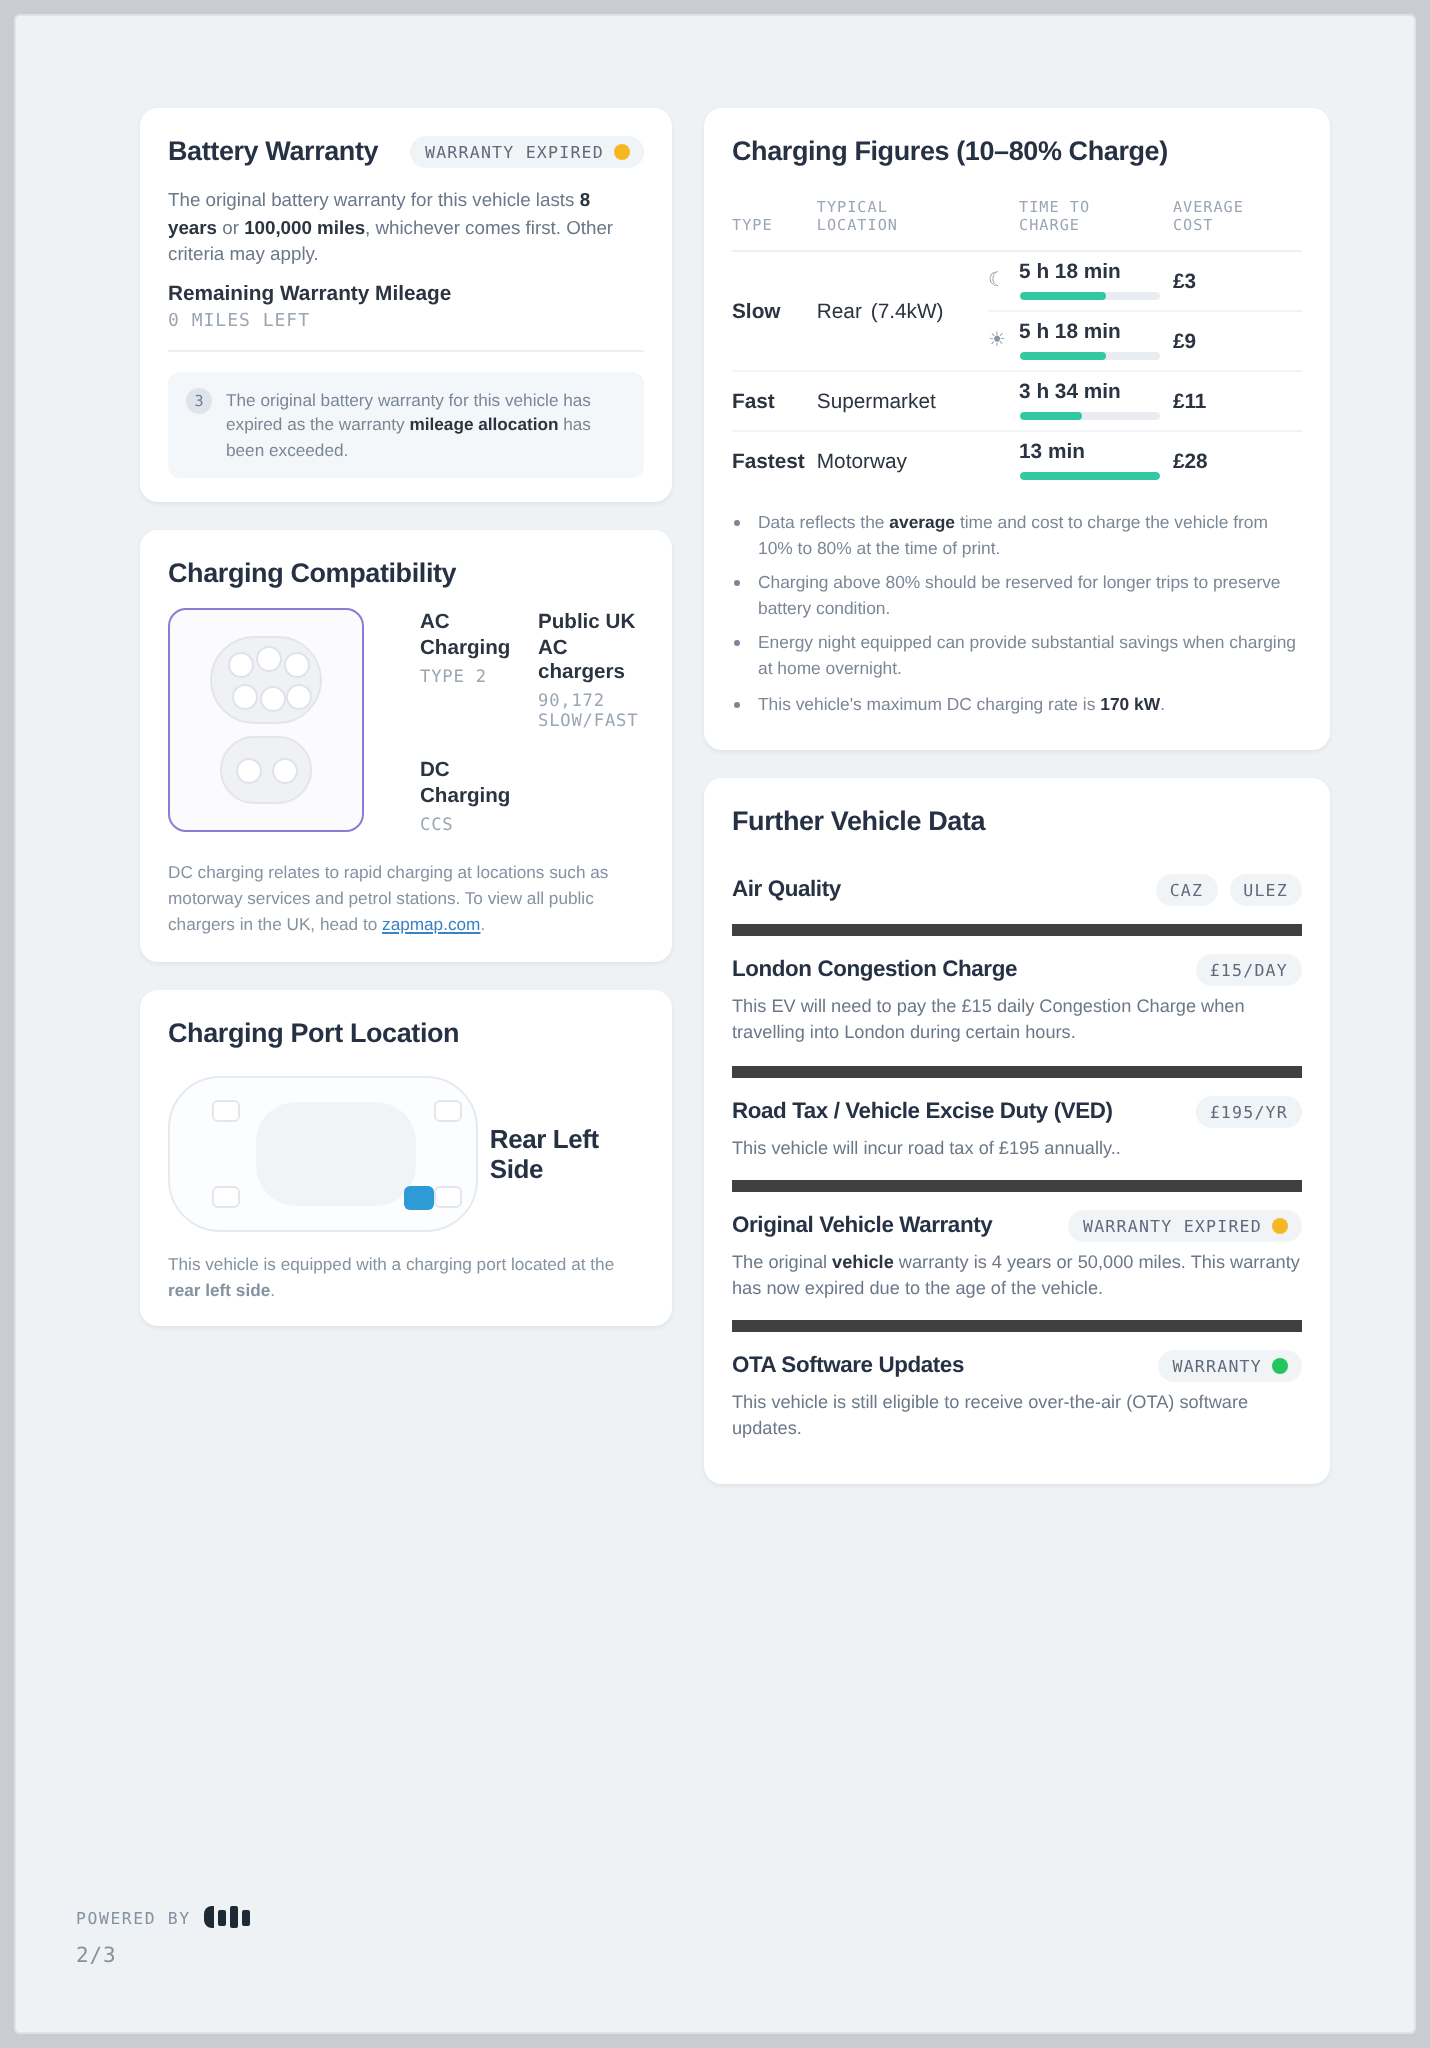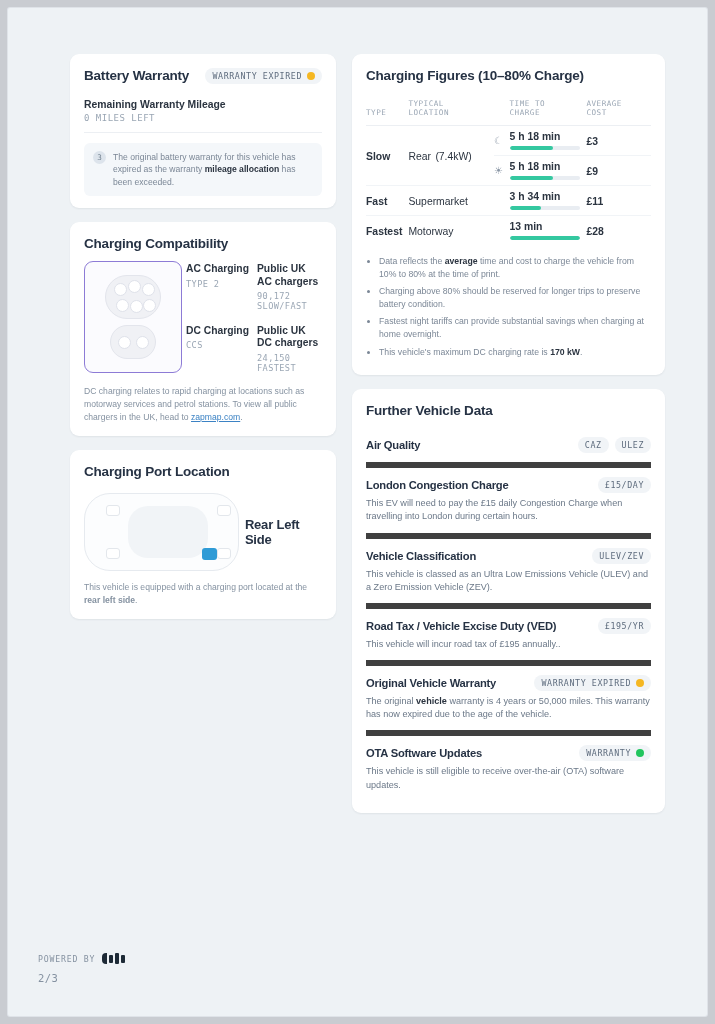--- a/index.html
+++ b/index.html
@@ -98,21 +98,21 @@
     flex: 0 0 auto;
     width: 13px; height: 13px; border-radius: 50%;
     background: #dde4ec; color: #71808f;
     font-size: 7.6px; line-height: 13px; text-align: center;
     font-family: "DejaVu Sans Mono", monospace;
   }
   .note p { margin: 0; font-size: 8.6px; line-height: 1.45; color: #7b8796; }
   .note p b { color: #2b3440; }
 
   
-  .compat-row { display: flex; gap: 4px; align-items: stretch; }
+  .compat-row { display: flex; gap: 28px; align-items: stretch; }
   .port-box {
     width: 98px; height: 112px;
     border: 1.6px solid #8d7bd6;
     border-radius: 9px;
     background: #fbfbfe;
     display: flex; flex-direction: column; align-items: center;
     justify-content: center; gap: 6px;
   }
   .plug-top {
     width: 56px; height: 44px; border-radius: 28px;
@@ -295,20 +295,21 @@
 
       <div class="card">
         <div class="card-inner">
           <div class="title-row">
             <h2 class="card-title">Battery Warranty</h2>
             <span class="badge b-amber">
               <span>WARRANTY EXPIRED</span>
               <i class="dot"></i>
             </span>
           </div>
+          <p class="body"><span>The original battery warranty for this vehicle lasts </span><b>8 years</b><span> or </span><b>100,000 miles</b><span>, whichever comes first. Other criteria may apply.</span></p>
           <div class="sub-label">Remaining Warranty Mileage</div>
           <div class="mono-val">0 MILES LEFT</div>
           <div class="hr"></div>
           <div class="note">
             <span class="num">3</span>
             <p><span>The original battery warranty for this vehicle has expired as the warranty </span><b>mileage allocation</b><span> has been exceeded.</span></p>
           </div>
         </div>
       </div>
 
@@ -335,24 +336,20 @@
                 <div class="cg-head">AC Charging</div>
                 <div class="cg-sub">TYPE 2</div>
               </div>
               <div>
                 <div class="cg-val">Public UK AC chargers</div>
                 <div class="cg-val-sub"><span>90,172</span> <span>SLOW/FAST</span></div>
               </div>
               <div>
                 <div class="cg-head">DC Charging</div>
                 <div class="cg-sub">CCS</div>
-              </div>
-              <div>
-                <div class="cg-val">Public UK DC chargers</div>
-                <div class="cg-val-sub"><span>24,150</span> <span>FASTEST</span></div>
               </div>
             </div>
           </div>
         </div>
         <p class="caption"><span>DC charging relates to rapid charging at locations such as motorway services and petrol stations. To view all public chargers in the UK, head to </span><a href="#">zapmap.com</a><span>.</span></p>
       </div>
 
       <div class="card">
         <div class="card-inner" style="padding-bottom:2px;">
           <h2 class="card-title">Charging Port Location</h2>
@@ -436,21 +433,21 @@
                       <span style="width:100%"></span>
                     </div>
                 </td>
                 <td style="border-bottom:none;"><span class="cf-cost">£28</span></td>
               </tr>
             </tbody>
           </table>
           <ul class="bullets">
             <li><span>Data reflects the </span><b>average</b><span> time and cost to charge the vehicle from 10% to 80% at the time of print.</span></li>
             <li><span>Charging above 80% should be reserved for longer trips to preserve battery condition.</span></li>
-            <li><span>Fastest night tariffs can provide substantial savings when charging at home overnight.</span></li>
+            <li><span>Energy night equipped can provide substantial savings when charging at home overnight.</span></li>
             <li><span>This vehicle's maximum DC charging rate is </span><b>170 kW</b><span>.</span></li>
           </ul>
         </div>
       </div>
 
       <div class="card">
         <div class="card-inner">
           <h2 class="card-title">Further Vehicle Data</h2>
 
           <div class="fvd-item">
@@ -466,29 +463,20 @@
           <div class="fvd-item">
             <div class="fvd-head">
               <div class="fvd-title">London Congestion Charge</div>
               <div class="fvd-badges">
                 <span class="badge plain">£15/DAY</span>
               </div>
             </div>
             <p class="fvd-body">This EV will need to pay the £15 daily Congestion Charge when travelling into London during certain hours.</p>
           </div>
 
-          <div class="fvd-item">
-            <div class="fvd-head">
-              <div class="fvd-title">Vehicle Classification</div>
-              <div class="fvd-badges">
-                <span class="badge plain">ULEV/ZEV</span>
-              </div>
-            </div>
-            <p class="fvd-body">This vehicle is classed as an Ultra Low Emissions Vehicle (ULEV) and a Zero Emission Vehicle (ZEV).</p>
-          </div>
 
           <div class="fvd-item">
             <div class="fvd-head">
               <div class="fvd-title">Road Tax / Vehicle Excise Duty (VED)</div>
               <div class="fvd-badges">
                 <span class="badge plain">£195/YR</span>
               </div>
             </div>
             <p class="fvd-body">This vehicle will incur road tax of £195 annually..</p>
           </div>

